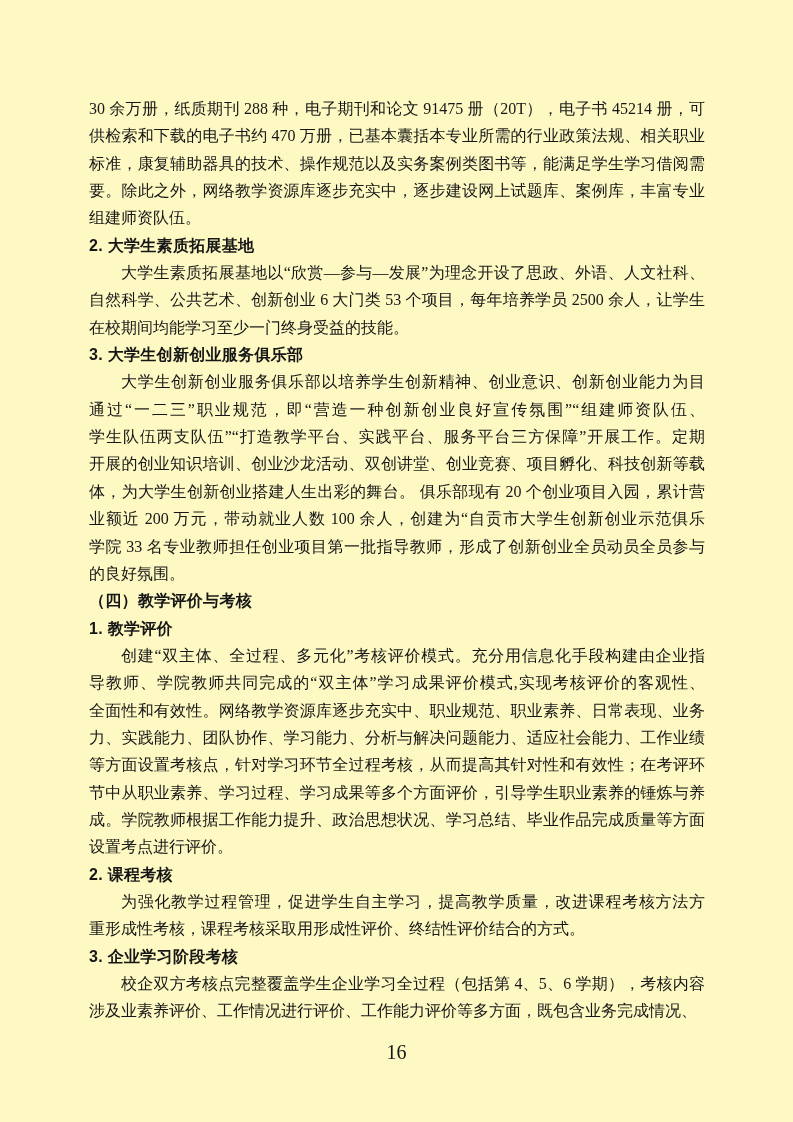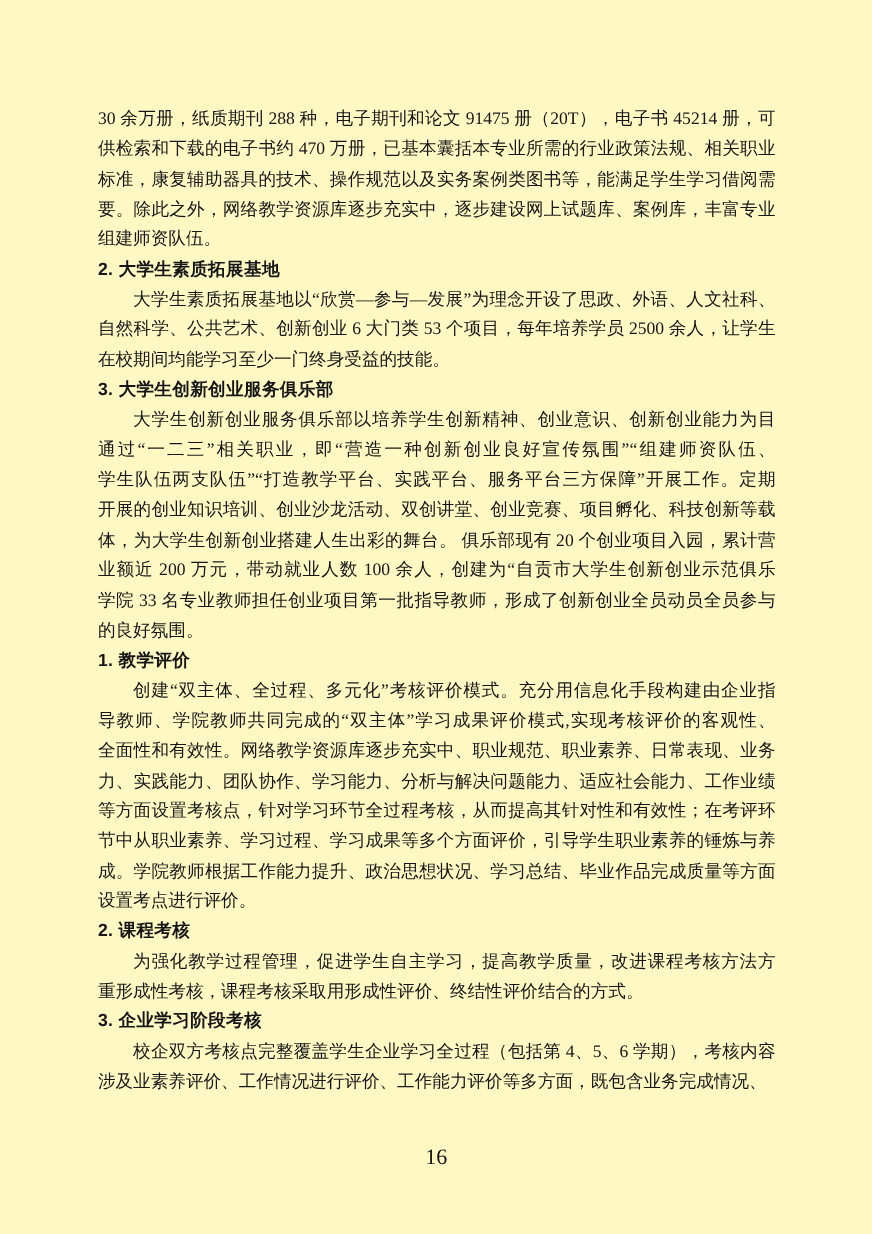--- a/index.html
+++ b/index.html
@@ -65,27 +65,28 @@
       <div class="line">供检索和下载的电子书约 470 万册，已基本囊括本专业所需的行业政策法规、相关职业</div>
       <div class="line">标准，康复辅助器具的技术、操作规范以及实务案例类图书等，能满足学生学习借阅需</div>
       <div class="line">要。除此之外，网络教学资源库逐步充实中，逐步建设网上试题库、案例库，丰富专业</div>
       <div class="line para-end">组建师资队伍。</div>
       <div class="line heading">2. 大学生素质拓展基地</div>
       <div class="line indent">大学生素质拓展基地以“欣赏—参与—发展”为理念开设了思政、外语、人文社科、</div>
       <div class="line">自然科学、公共艺术、创新创业 6 大门类 53 个项目，每年培养学员 2500 余人，让学生</div>
       <div class="line para-end">在校期间均能学习至少一门终身受益的技能。</div>
       <div class="line heading">3. 大学生创新创业服务俱乐部</div>
       <div class="line indent">大学生创新创业服务俱乐部以培养学生创新精神、创业意识、创新创业能力为目标，</div>
-      <div class="line">通过“一二三”相关职业，即“营造一种创新创业良好宣传氛围”“组建师资队伍、</div>
+      <div class="line">通过“一二三”职业规范，即“营造一种创新创业良好宣传氛围”“组建师资队伍、</div>
       <div class="line">学生队伍两支队伍”“打造教学平台、实践平台、服务平台三方保障”开展工作。定期</div>
       <div class="line">开展的创业知识培训、创业沙龙活动、双创讲堂、创业竞赛、项目孵化、科技创新等载</div>
       <div class="line">体，为大学生创新创业搭建人生出彩的舞台。 俱乐部现有 20 个创业项目入园，累计营</div>
       <div class="line">业额近 200 万元，带动就业人数 100 余人，创建为“自贡市大学生创新创业示范俱乐部”。</div>
       <div class="line">学院 33 名专业教师担任创业项目第一批指导教师，形成了创新创业全员动员全员参与</div>
       <div class="line para-end">的良好氛围。</div>
+      <div class="line heading">（四）教学评价与考核</div>
       <div class="line heading">1. 教学评价</div>
       <div class="line indent">创建“双主体、全过程、多元化”考核评价模式。充分用信息化手段构建由企业指</div>
       <div class="line">导教师、学院教师共同完成的“双主体”学习成果评价模式,实现考核评价的客观性、</div>
       <div class="line">全面性和有效性。网络教学资源库逐步充实中、职业规范、职业素养、日常表现、业务能</div>
       <div class="line">力、实践能力、团队协作、学习能力、分析与解决问题能力、适应社会能力、工作业绩</div>
       <div class="line">等方面设置考核点，针对学习环节全过程考核，从而提高其针对性和有效性；在考评环</div>
       <div class="line">节中从职业素养、学习过程、学习成果等多个方面评价，引导学生职业素养的锤炼与养</div>
       <div class="line">成。学院教师根据工作能力提升、政治思想状况、学习总结、毕业作品完成质量等方面</div>
       <div class="line para-end">设置考点进行评价。</div>
       <div class="line heading">2. 课程考核</div>

